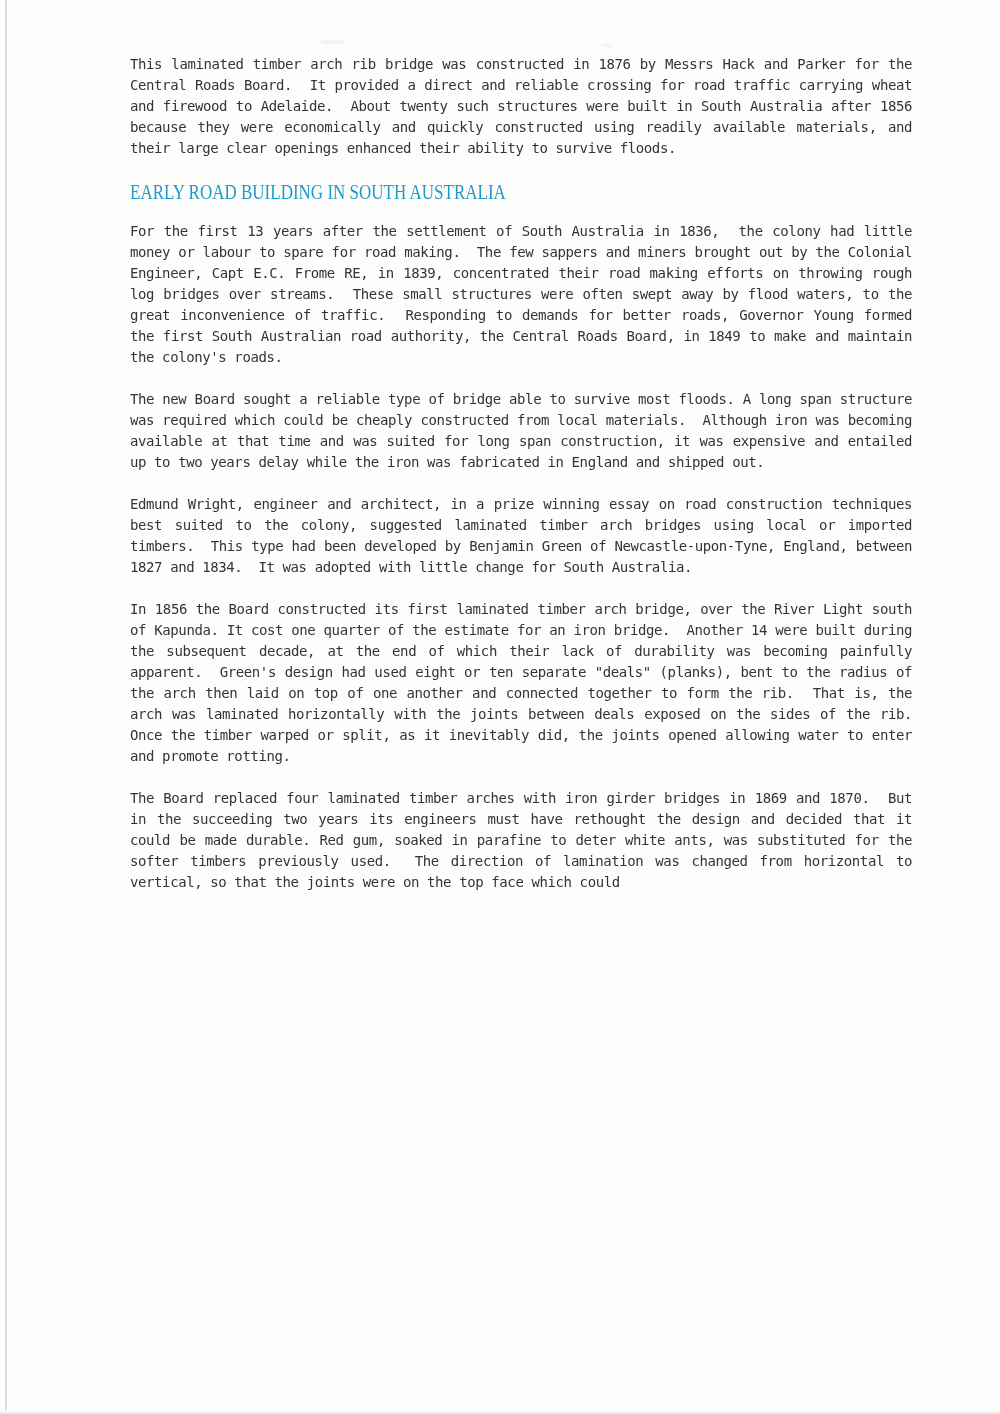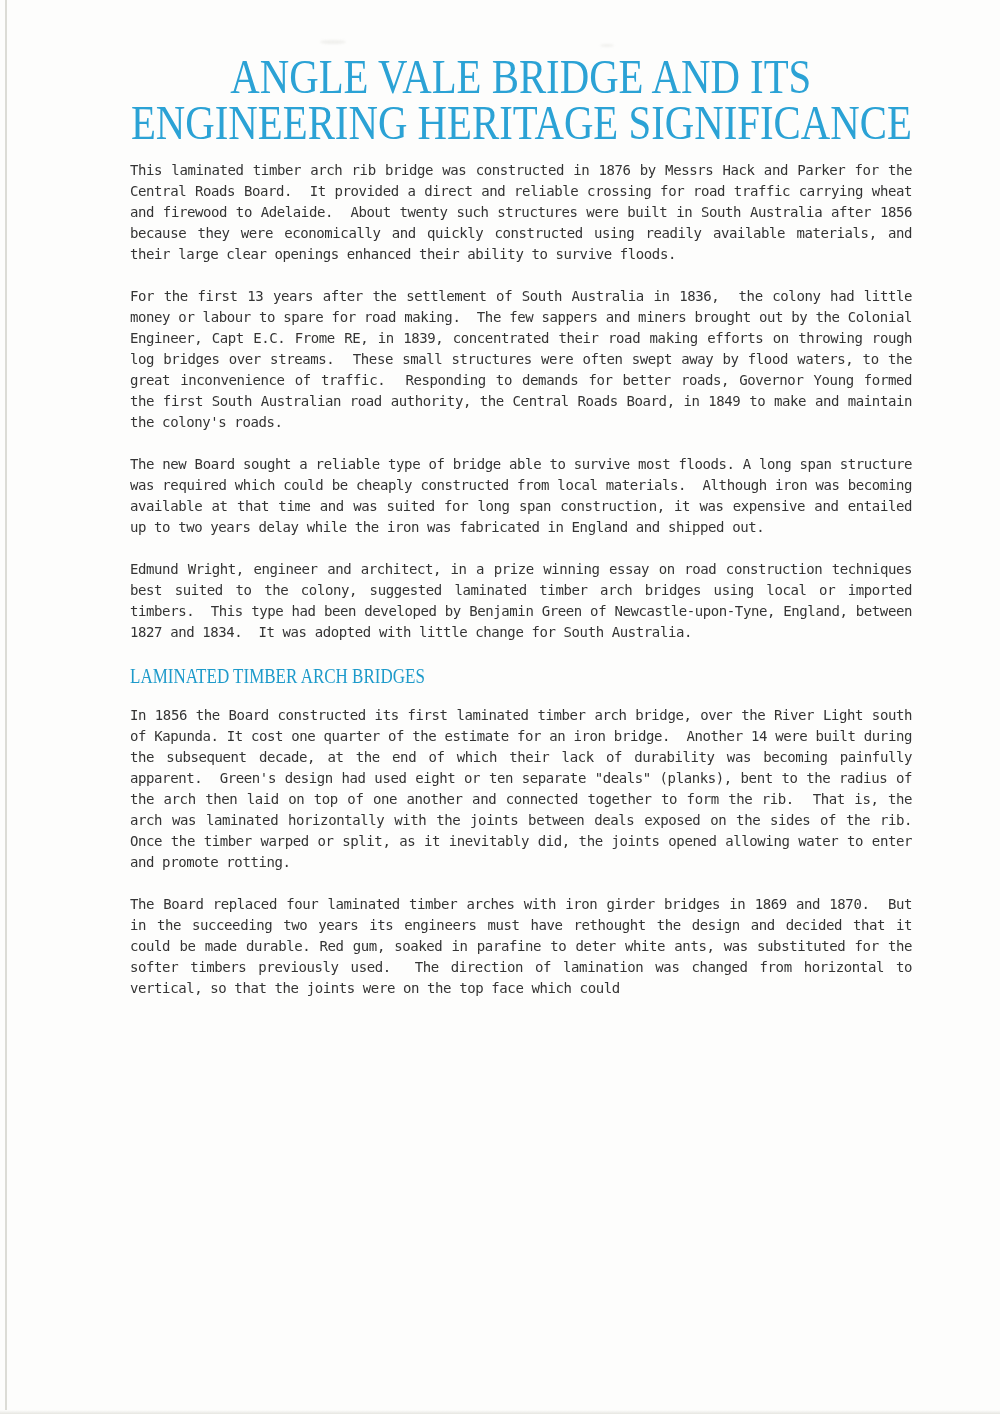--- a/index.html
+++ b/index.html
@@ -99,31 +99,27 @@
 <div class="page">
 
   <div class="edge-left"></div>
   <div class="edge-left-line"></div>
   <div class="edge-bottom"></div>
   <div class="smudge s1"></div>
   <div class="smudge s2"></div>
 
   <div class="content">
 
-    <h1 class="doc-title">
-      <span class="tline">ANGLE VALE BRIDGE AND ITS</span>
-      <span class="tline">ENGINEERING HERITAGE SIGNIFICANCE</span>
-    </h1>
 
     <p class="body-para">This laminated timber arch rib bridge was constructed in 1876 by Messrs Hack and Parker for the Central Roads Board.  It provided a direct and reliable crossing for road traffic carrying wheat and firewood to Adelaide.  About twenty such structures were built in South Australia after 1856 because they were economically and quickly constructed using readily available materials, and their large clear openings enhanced their ability to survive floods.</p>
 
+    <h2 class="section-heading">
+      <span class="hline">EARLY ROAD BUILDING IN SOUTH AUSTRALIA</span>
+    </h2>
     <p class="body-para">For the first 13 years after the settlement of South Australia in 1836,  the colony had little money or labour to spare for road making.  The few sappers and miners brought out by the Colonial Engineer, Capt E.C. Frome RE, in 1839, concentrated their road making efforts on throwing rough log bridges over streams.  These small structures were often swept away by flood waters, to the great inconvenience of traffic.  Responding to demands for better roads, Governor Young formed the first South Australian road authority, the Central Roads Board, in 1849 to make and maintain the colony's roads.</p>
     <p class="body-para">The new Board sought a reliable type of bridge able to survive most floods. A long span structure was required which could be cheaply constructed from local materials.  Although iron was becoming available at that time and was suited for long span construction, it was expensive and entailed up to two years delay while the iron was fabricated in England and shipped out.</p>
     <p class="body-para">Edmund Wright, engineer and architect, in a prize winning essay on road construction techniques best suited to the colony, suggested laminated timber arch bridges using local or imported timbers.  This type had been developed by Benjamin Green of Newcastle-upon-Tyne, England, between 1827 and 1834.  It was adopted with little change for South Australia.</p>
 
-    <h2 class="section-heading">
-      <span class="hline">LAMINATED TIMBER ARCH BRIDGES</span>
-    </h2>
     <p class="body-para">In 1856 the Board constructed its first laminated timber arch bridge, over the River Light south of Kapunda. It cost one quarter of the estimate for an iron bridge.  Another 14 were built during the subsequent decade, at the end of which their lack of durability was becoming painfully apparent.  Green's design had used eight or ten separate "deals" (planks), bent to the radius of the arch then laid on top of one another and connected together to form the rib.  That is, the arch was laminated horizontally with the joints between deals exposed on the sides of the rib.  Once the timber warped or split, as it inevitably did, the joints opened allowing water to enter and promote rotting.</p>
     <p class="body-para">The Board replaced four laminated timber arches with iron girder bridges in 1869 and 1870.  But in the succeeding two years its engineers must have rethought the design and decided that it could be made durable. Red gum, soaked in parafine to deter white ants, was substituted for the softer timbers previously used.  The direction of lamination was changed from horizontal to vertical, so that the joints were on the top face which could</p>
 
   </div>
 </div>
 
 </body></html>

